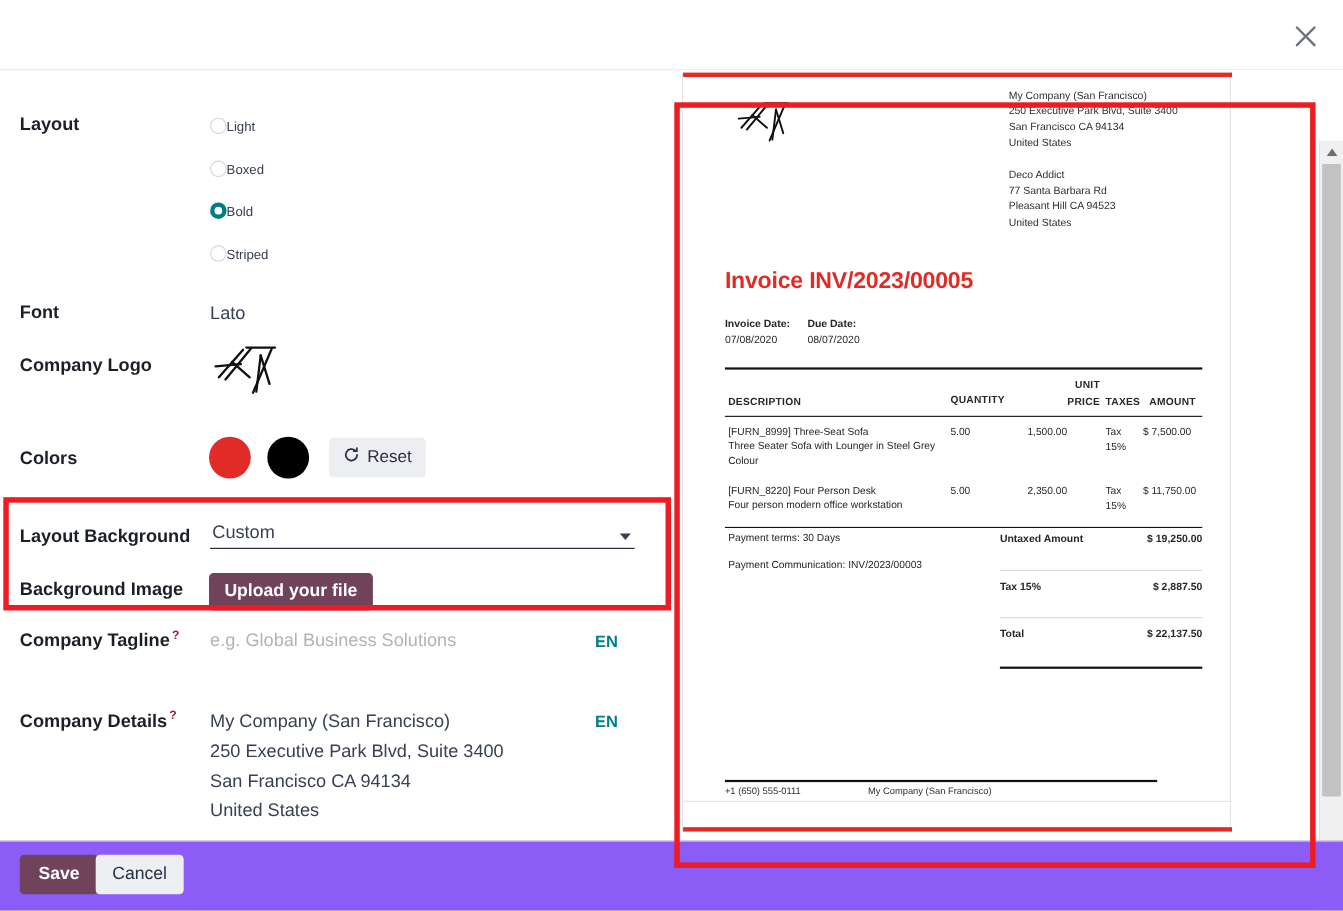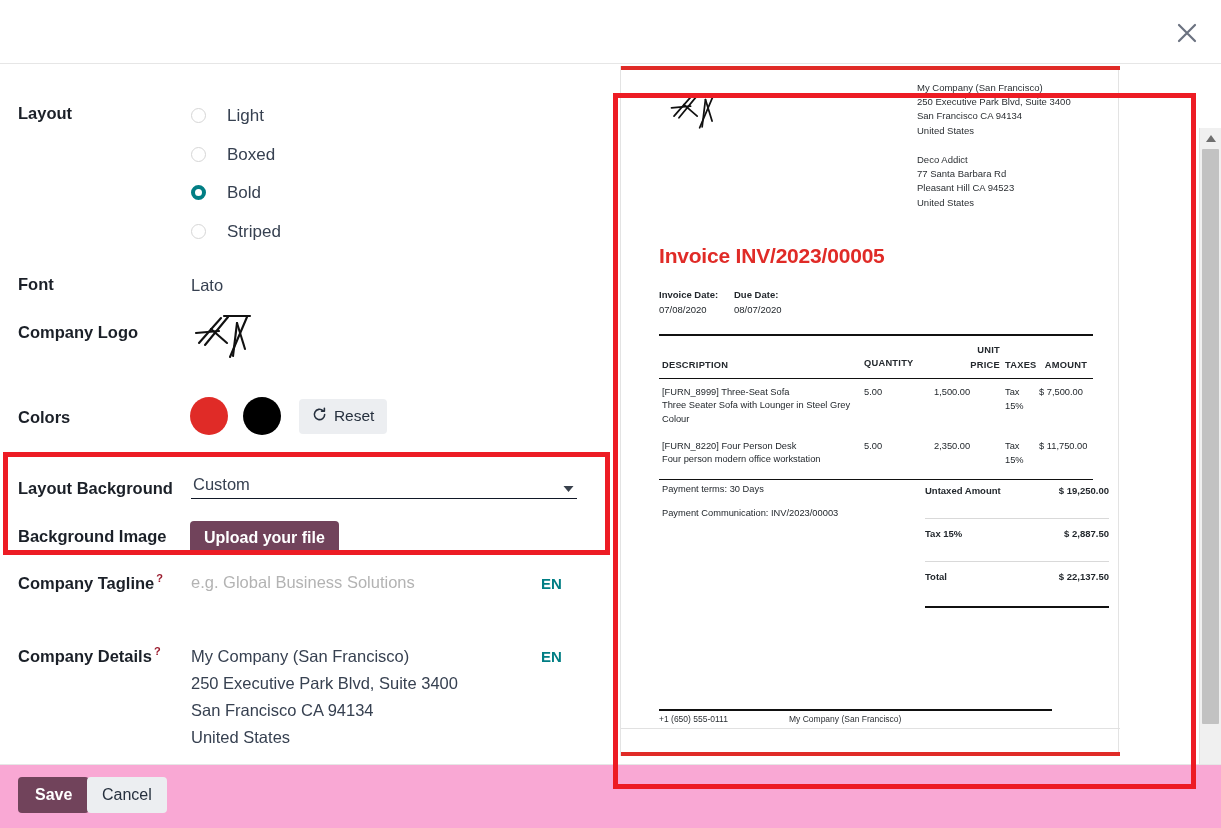--- a/index.html
+++ b/index.html
@@ -42,21 +42,21 @@
   .flabel .qm { color:#9b1c2e; font-size:11px; vertical-align:super; font-weight:700; margin-left:2px;}
   .fctl { position:absolute; left:191px; }
 
   
   .radio-line { position:absolute; left:191px; display:flex; align-items:center; }
   .rdo {
     width:15px; height:15px; border-radius:50%; border:1.6px solid #d6d6d6;
     background:#fff; display:inline-block; flex:0 0 auto;
   }
   .rdo.on { border-color:#017E84; border-width:4.5px; background:#fff; }
-  .rdo-label { margin-left:21px; font-size:17px; color:#374151; line-height:1; }
+  .rdo-label { margin-left:0; font-size:12px; color:#374151; line-height:1; }
 
   .fvalue { font-size:16.5px; color:#374151; }
 
   
   .logo-box { position:absolute; }
   
   .swatch { width:38px; height:38px; border-radius:50%; display:inline-block; vertical-align:middle; cursor:pointer;}
   .reset-btn {
     display:inline-flex; align-items:center; gap:7px; vertical-align:middle;
     background:#eceef1; color:#26303e; border:none; border-radius:4px;
@@ -82,21 +82,21 @@
     font-family:inherit; font-size:16.5px; color:#374151; outline:none; padding:0;
   }
   .tagline-input::placeholder { color:#b3b3b3; }
   .lang-tag { position:absolute; font-size:15px; font-weight:700; color:#017E84; cursor:pointer; }
 
   .details-text { position:absolute; left:191px; font-size:16.5px; color:#374151; line-height:27px; white-space:pre-line; }
 
   
   .dlg-footer {
     position:absolute; left:0; top:764px; width:1221px; height:64px;
-    border-top:1px solid #e6e6e6; background:#f9a8d4;
+    border-top:1px solid #e6e6e6; background:#8b5cf6;
   }
   .btn-save {
     position:absolute; left:18px; top:12px;
     background:#71435B; color:#fff; border:none; border-radius:4px;
     padding:9px 17px; font-size:16px; font-weight:700; font-family:inherit; cursor:pointer;
   }
   .btn-cancel {
     position:absolute; left:87px; top:12px;
     background:#eceef1; color:#26303e; border:none; border-radius:4px;
     padding:9px 15px; font-size:16px; font-family:inherit; cursor:pointer;
@@ -328,21 +328,21 @@
           <div class="cell" style="left:346px; top:106px; white-space:pre-line">Tax
 15%</div>
           <div class="cell r" style="left:380px; top:106px; width:54px">$ 11,750.00</div>
 
           <div class="hline" style="top:145px; height:1.3px"></div>
         </div>
 
         <div class="pv" style="left:41px; top:418px; font-size:9.3px">Payment terms: 30 Days</div>
         <div class="pv" style="left:41px; top:442px; font-size:9.3px">Payment Communication: INV/2023/00003</div>
 
-        <div class="pv" style="left:304px; top:419px; width:184px">
+        <div class="pv" style="left:288px; top:419px; width:184px">
           <div style="position:relative; height:26px">
             <span class="tot-label" style="position:absolute; left:0; top:0">Untaxed Amount</span>
             <span class="tot-val" style="position:absolute; right:0; top:0; width:90px">$ 19,250.00</span>
           </div>
           <div class="tot-rule" style="left:0; top:33px; width:184px"></div>
           <div style="position:relative; height:26px; margin-top:17px">
             <span class="tot-label" style="position:absolute; left:0; top:0">Tax 15%</span>
             <span class="tot-val" style="position:absolute; right:0; top:0; width:90px">$ 2,887.50</span>
           </div>
           <div class="tot-rule" style="left:0; top:76px; width:184px"></div>

